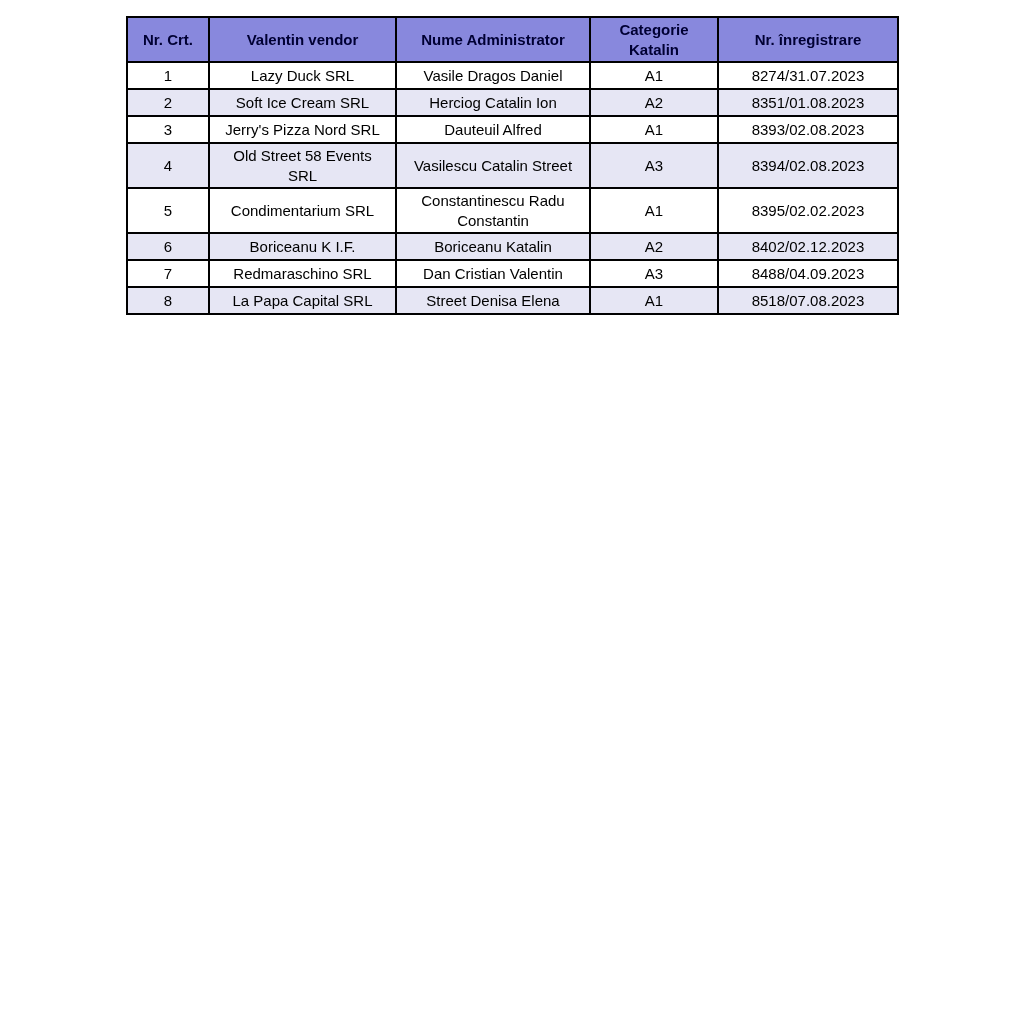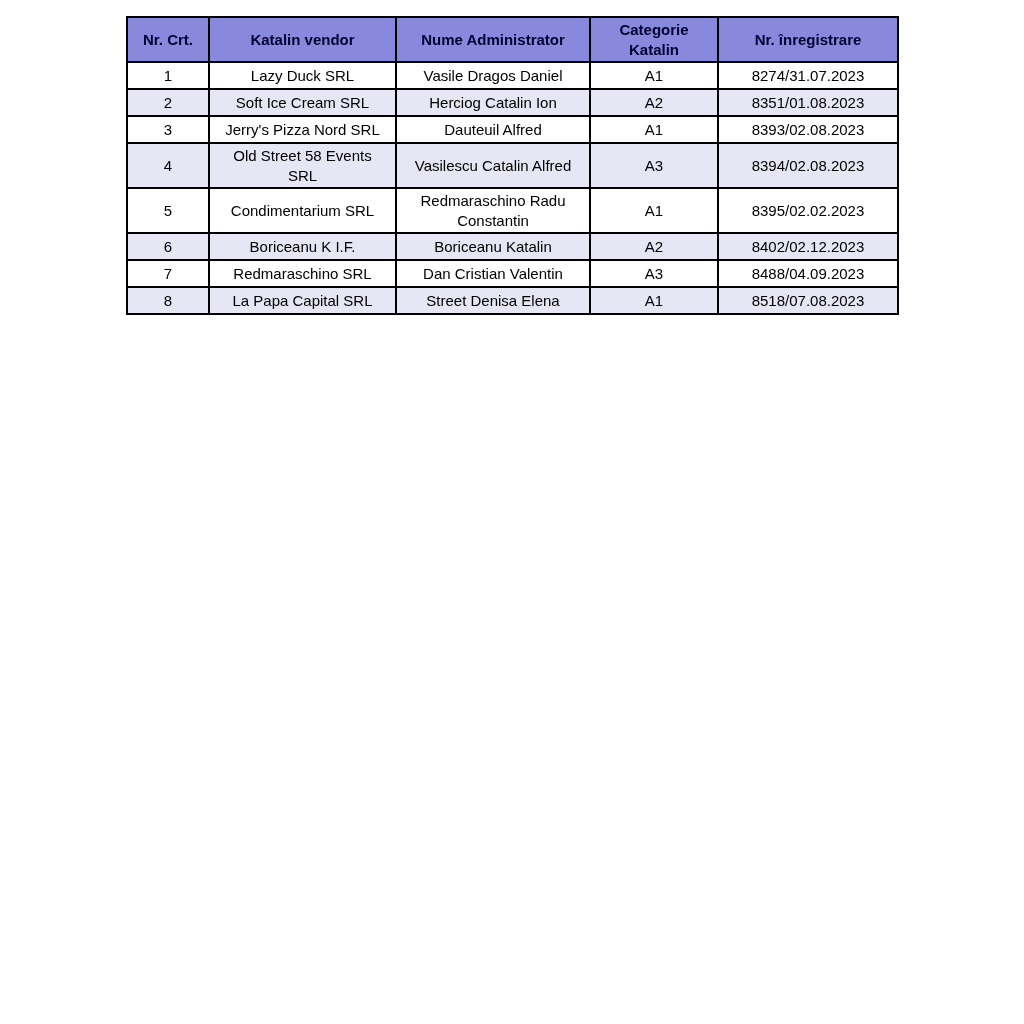--- a/index.html
+++ b/index.html
@@ -67,21 +67,21 @@
     <colgroup>
       <col class="col-nr">
       <col class="col-vendor">
       <col class="col-admin">
       <col class="col-cat">
       <col class="col-reg">
     </colgroup>
     <thead>
       <tr>
         <th>Nr. Crt.</th>
-        <th>Katalin vendor</th>
+        <th>Valentin vendor</th>
         <th>Nume Administrator</th>
         <th>Categorie Katalin</th>
         <th>Nr. înregistrare</th>
       </tr>
     </thead>
     <tbody>
         <tr>
           <td>1</td>
           <td>Lazy Duck SRL</td>
           <td>Vasile Dragos Daniel</td>
@@ -98,28 +98,28 @@
         <tr>
           <td>3</td>
           <td>Jerry's Pizza Nord SRL</td>
           <td>Dauteuil Alfred</td>
           <td>A1</td>
           <td>8393/02.08.2023</td>
         </tr>
         <tr>
           <td>4</td>
           <td>Old Street 58 Events SRL</td>
-          <td>Vasilescu Catalin Alfred</td>
+          <td>Vasilescu Catalin Street</td>
           <td>A3</td>
           <td>8394/02.08.2023</td>
         </tr>
         <tr>
           <td>5</td>
           <td>Condimentarium SRL</td>
-          <td>Redmaraschino Radu Constantin</td>
+          <td>Constantinescu Radu Constantin</td>
           <td>A1</td>
           <td>8395/02.02.2023</td>
         </tr>
         <tr>
           <td>6</td>
           <td>Boriceanu K I.F.</td>
           <td>Boriceanu Katalin</td>
           <td>A2</td>
           <td>8402/02.12.2023</td>
         </tr>

